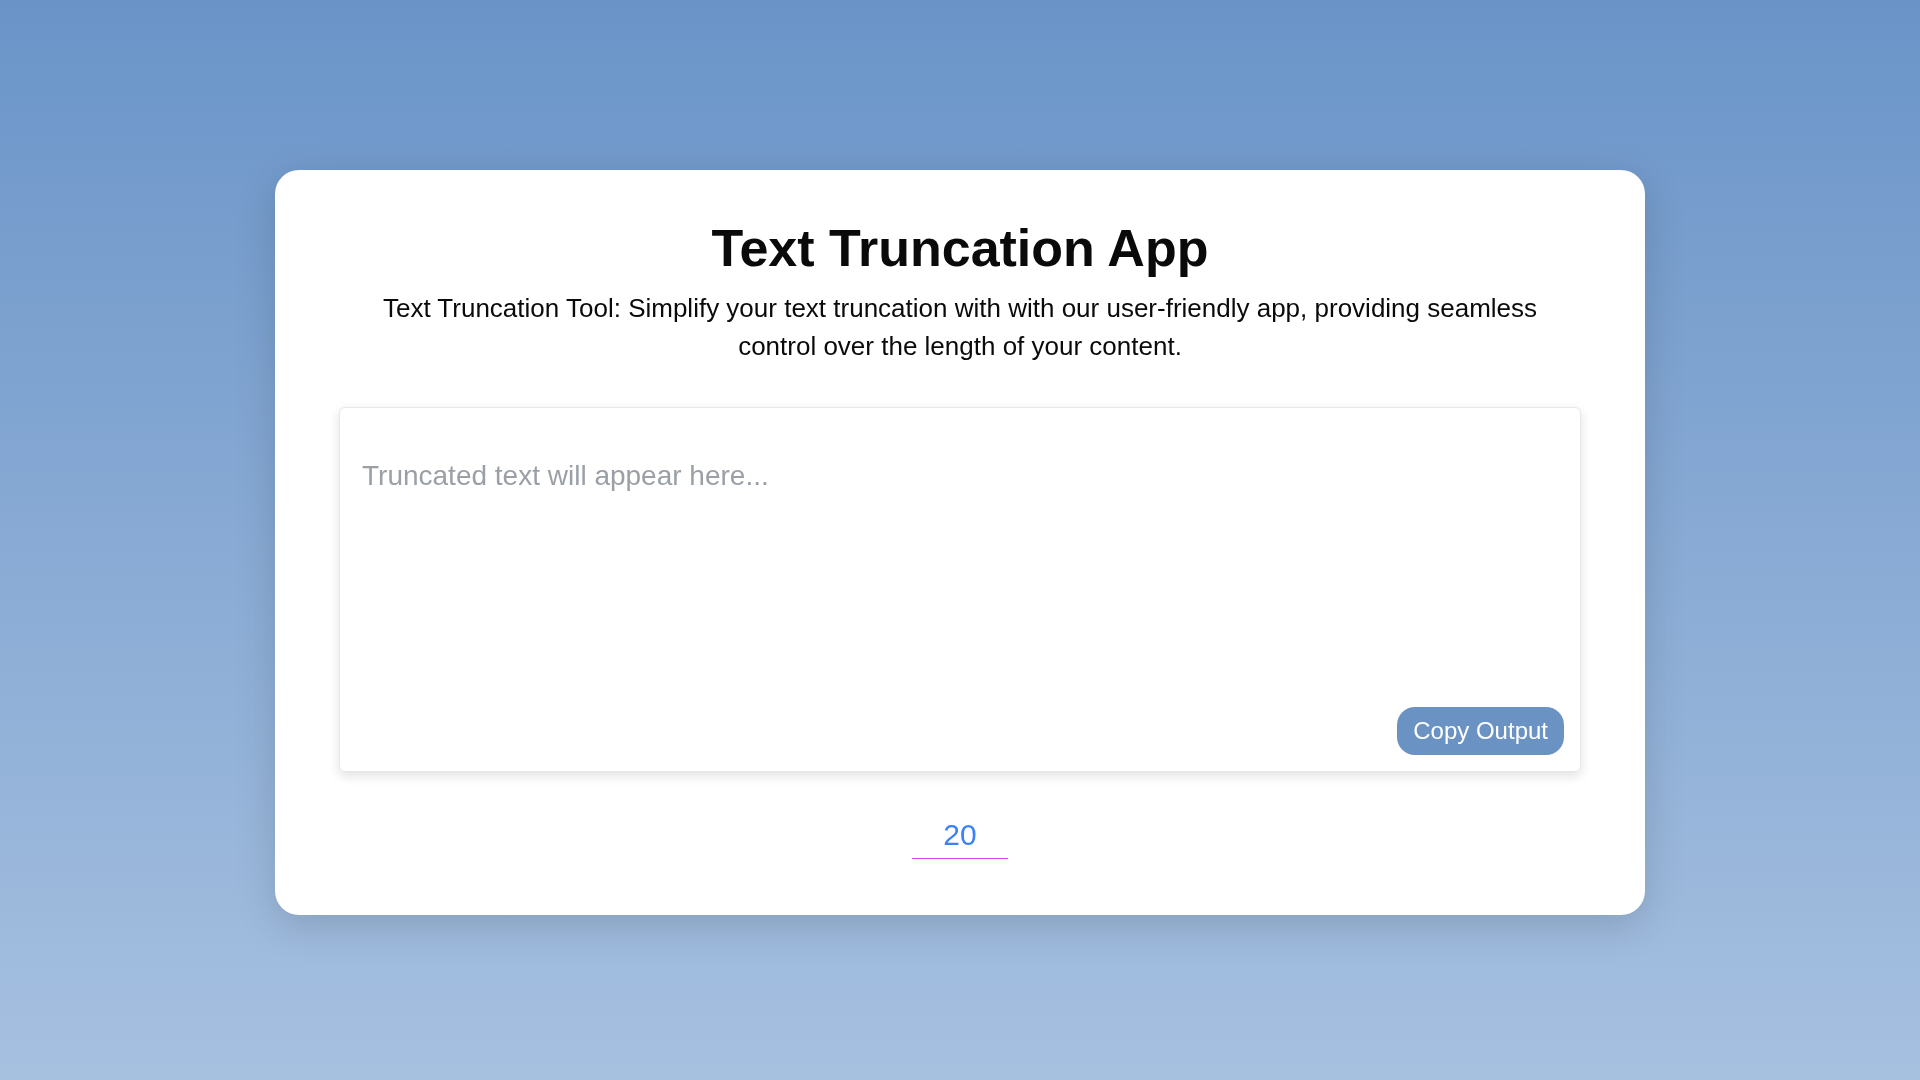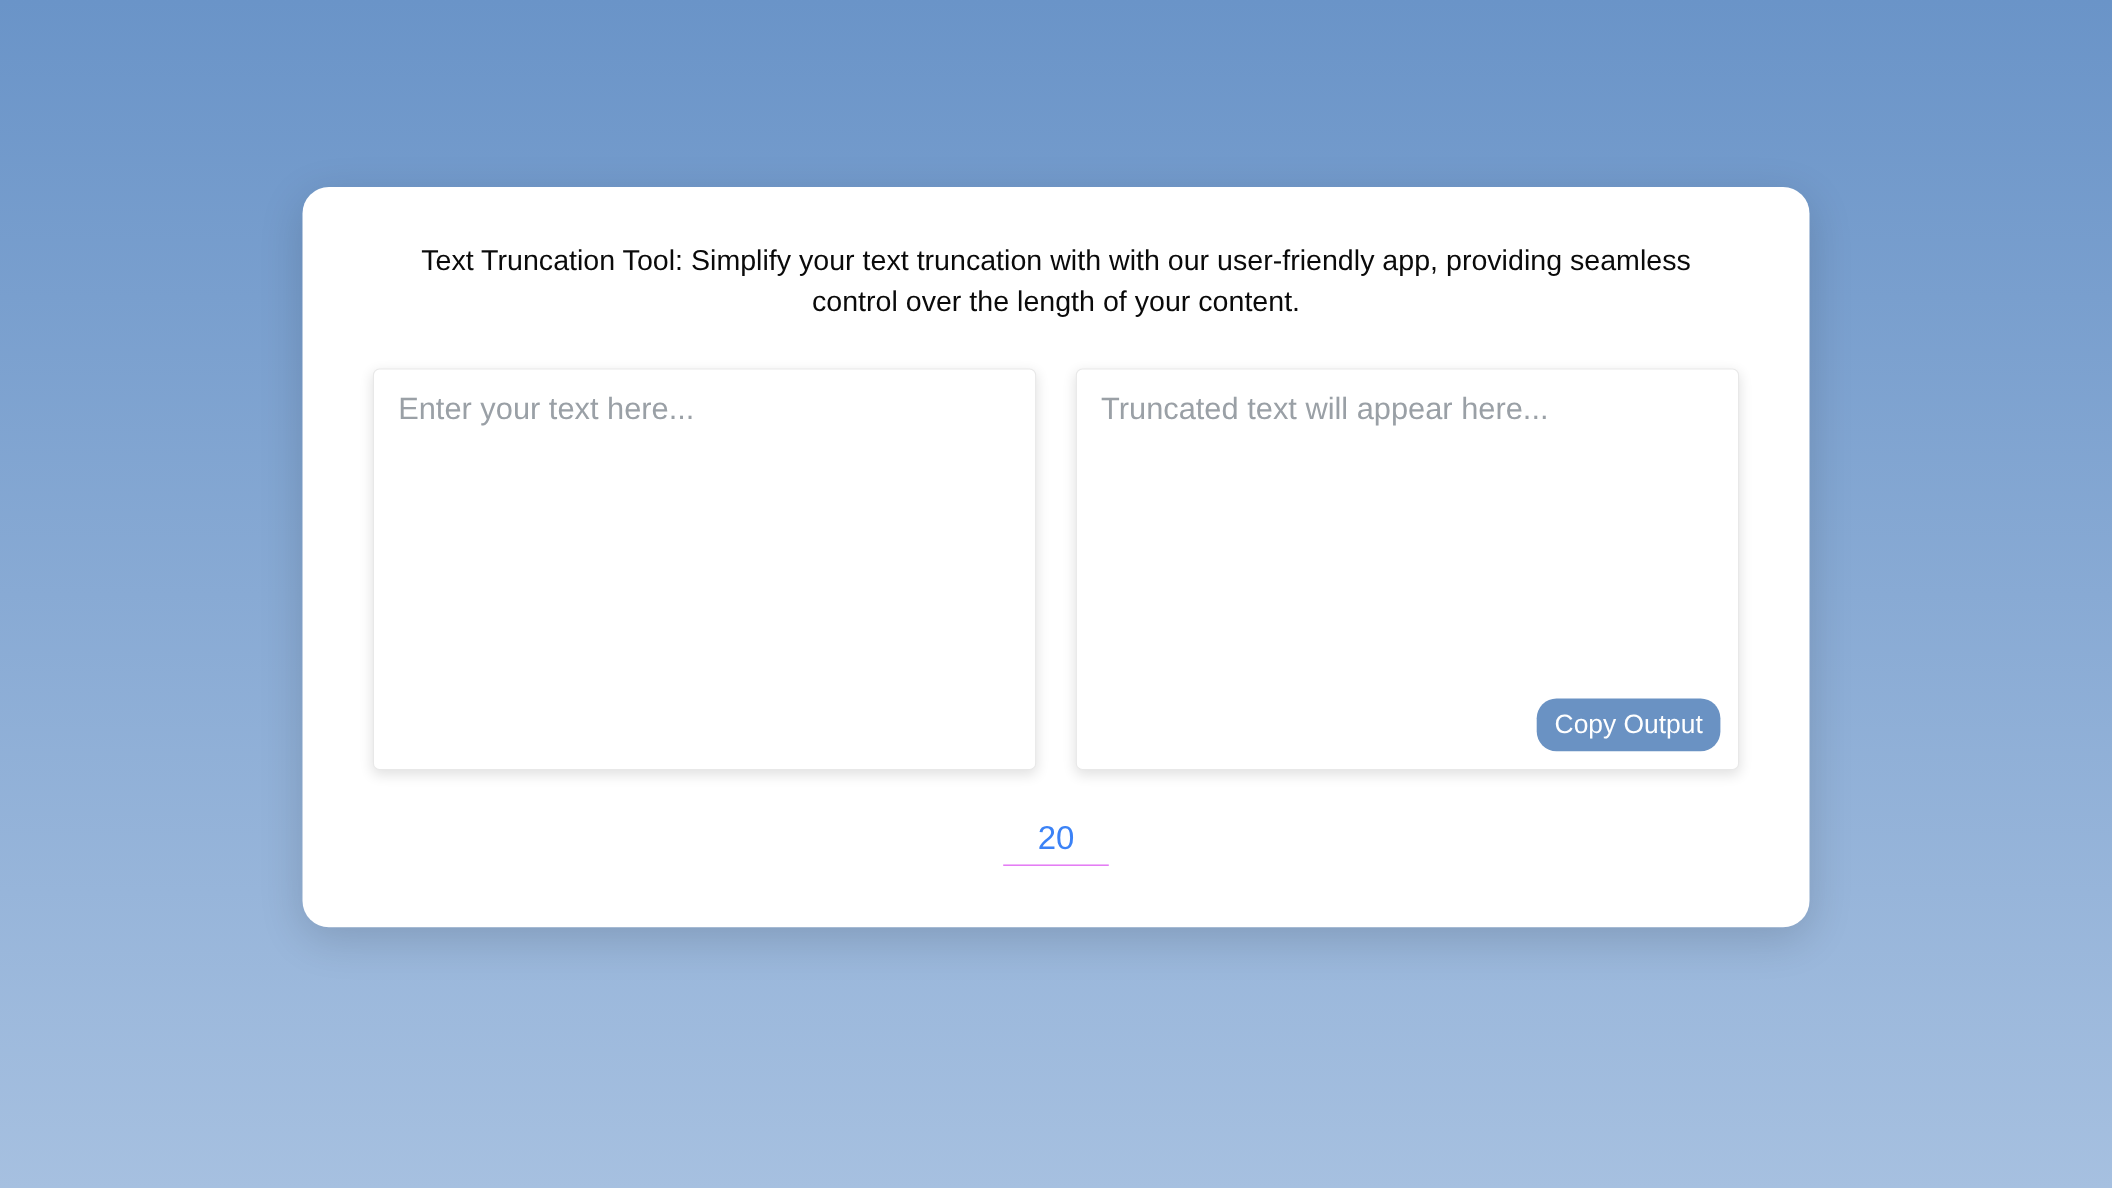--- a/index.html
+++ b/index.html
@@ -75,20 +75,21 @@
       padding: 0;
     }
 
     .input-textarea::placeholder {
       color: #9aa0a6;
     }
 
     .output-placeholder {
       font-size: 28px;
       color: #9aa0a6;
+      margin-top: 32px;
     }
 
     .copy-button {
       position: absolute;
       bottom: 16px;
       right: 16px;
       background: #6a92c3;
       color: #ffffff;
       border: none;
       border-radius: 18px;
@@ -129,26 +130,24 @@
       font-size: 28px;
       font-weight: 500;
       cursor: pointer;
       font-family: inherit;
     }
   </style>
 </head>
 <body>
 
 <div class="container">
+  <h1 class="app-title">Text Truncation App</h1>
   <p class="app-description">Text Truncation Tool: Simplify your text truncation with with our user-friendly app, providing seamless control over the length of your content.</p>
 
   <div class="panels">
-    <div class="panel">
-      <textarea class="input-textarea" placeholder="Enter your text here..." style=""></textarea>
-    </div>
     <div class="panel">
       <div class="output-placeholder">Truncated text will appear here...</div>
       <button class="copy-button">Copy Output</button>
     </div>
   </div>
 
   <div class="controls">
     <input type="text" class="length-input" value="20" style="">
   </div>
 </div>

